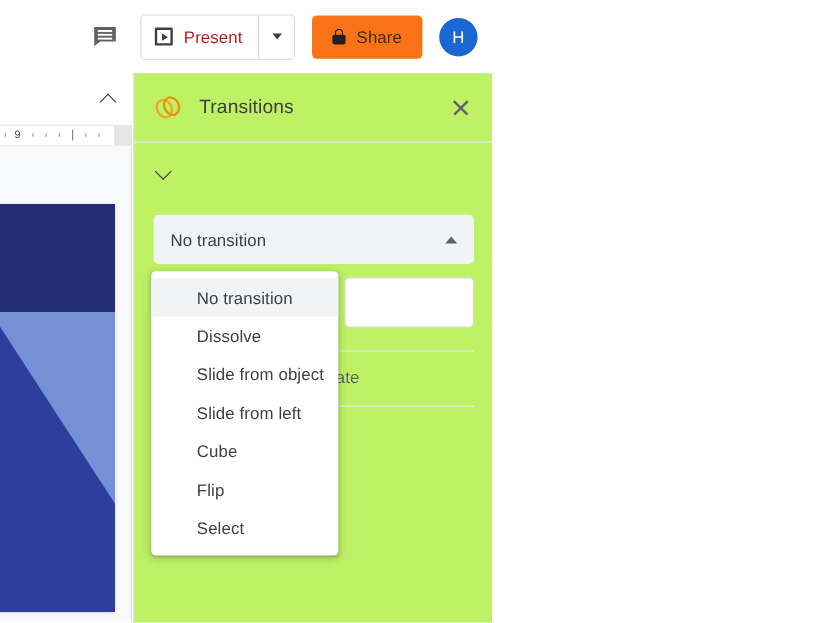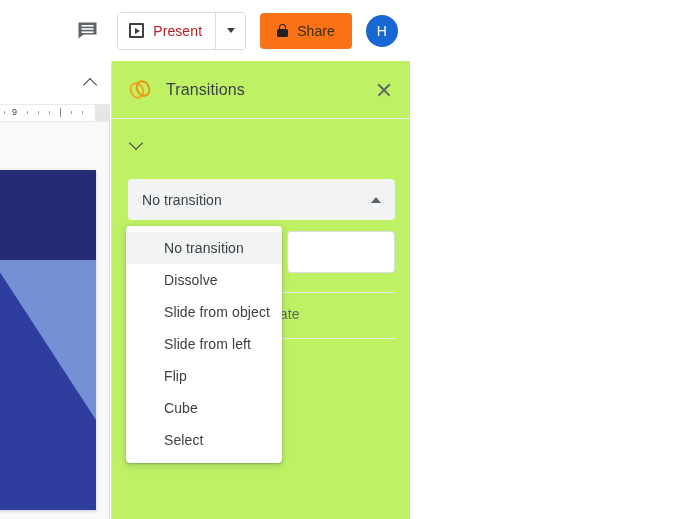--- a/index.html
+++ b/index.html
@@ -491,16 +491,16 @@
     <span class="select-value">No transition</span>
     <span class="caret-up"></span>
   </div>
 </div>
 
 <div class="dropdown">
   <div class="dd-item selected">No transition</div>
   <div class="dd-item">Dissolve</div>
   <div class="dd-item">Slide from object</div>
   <div class="dd-item">Slide from left</div>
+  <div class="dd-item">Cube</div>
   <div class="dd-item">Flip</div>
-  <div class="dd-item">Cube</div>
   <div class="dd-item">Select</div>
 </div>
 
 </body></html>

